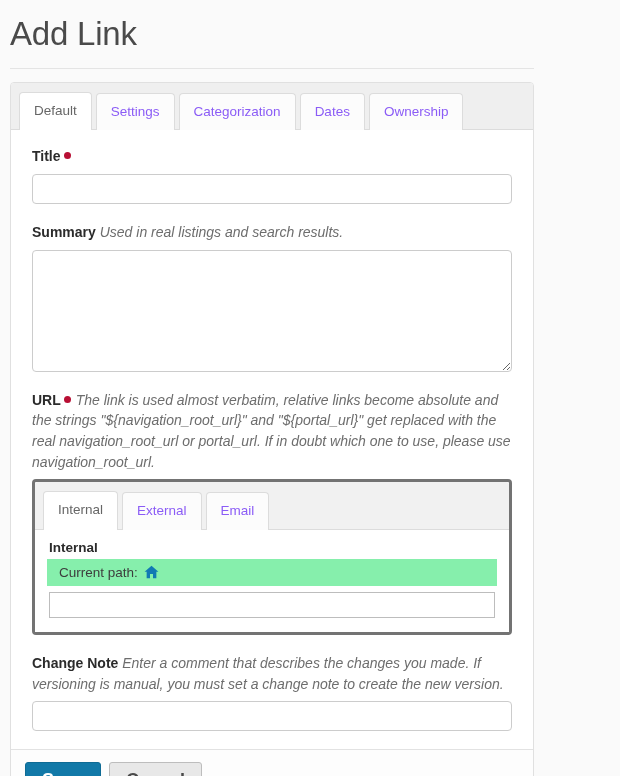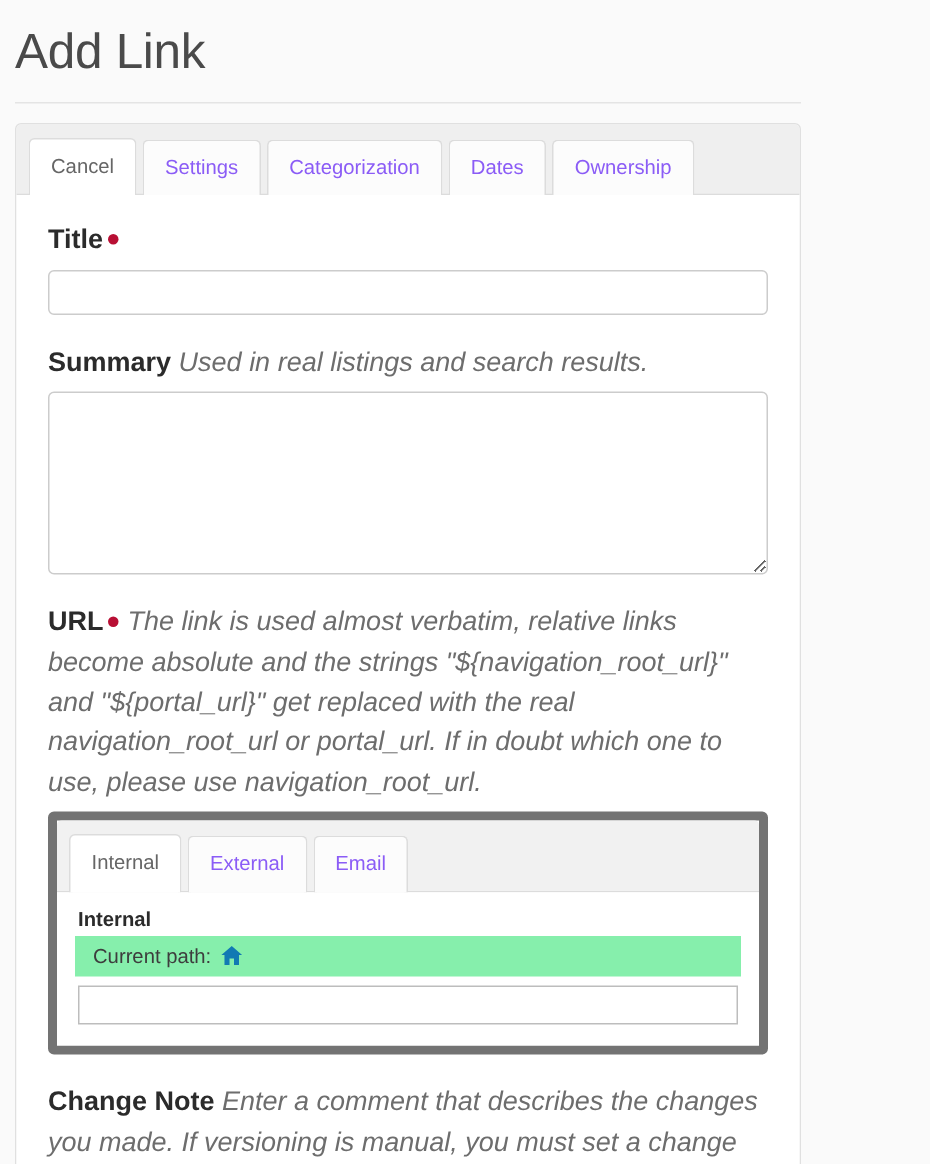--- a/index.html
+++ b/index.html
@@ -80,21 +80,21 @@
 
   
   .form-body {
     background: #ffffff;
     padding: 16px 21px 14px 21px;
   }
   .field { margin-bottom: 18px; }
   .field:last-child { margin-bottom: 4px; }
 
   .label-line {
-    font-size: 18px;
+    font-size: 14px;
     color: #333333;
     line-height: 1.48;
     margin-bottom: 7px;
   }
   .label-strong {
     font-weight: bold;
     color: #2b2b2b;
   }
   .req-dot {
     display: inline-block;
@@ -136,21 +136,21 @@
     border: 1px solid #cccccc;
     border-radius: 4px;
     background: #fff;
     outline: none;
     resize: vertical;
   }
 
   
   .url-widget {
     margin-top: 2px;
-    border: 6px solid #737373;
+    border: 3px solid #737373;
     border-radius: 4px;
     background: #ffffff;
   }
   .url-tabstrip {
     background: #f1f1f1;
     padding: 8px 8px 0 8px;
     display: flex;
     align-items: flex-end;
     border-bottom: 1px solid #dcdcdc;
     border-radius: 3px 3px 0 0;
@@ -228,21 +228,21 @@
 
   <div class="page-header">
     <h1 class="page-title">Add Link</h1>
   </div>
   <div class="title-divider"></div>
 
   <div class="panel">
 
     <div class="tabstrip">
       <div class="tab active">
-        <span>Cancel</span>
+        <span>Default</span>
       </div>
       <div class="tab">
         <span>Settings</span>
       </div>
       <div class="tab">
         <span>Categorization</span>
       </div>
       <div class="tab">
         <span>Dates</span>
       </div>

